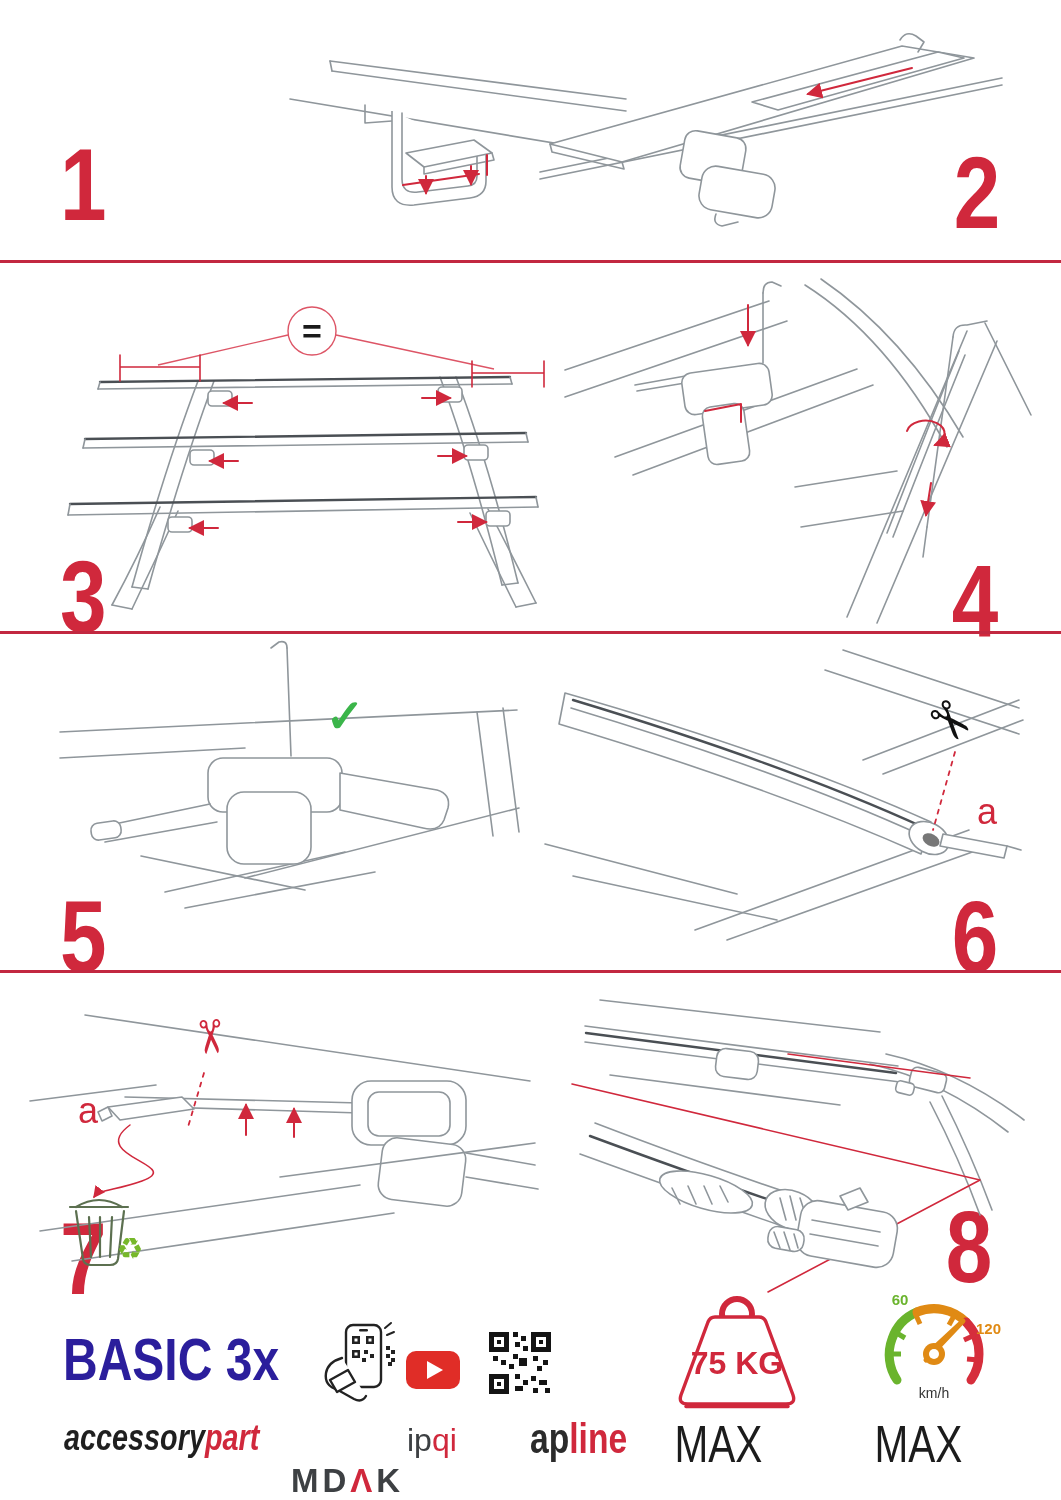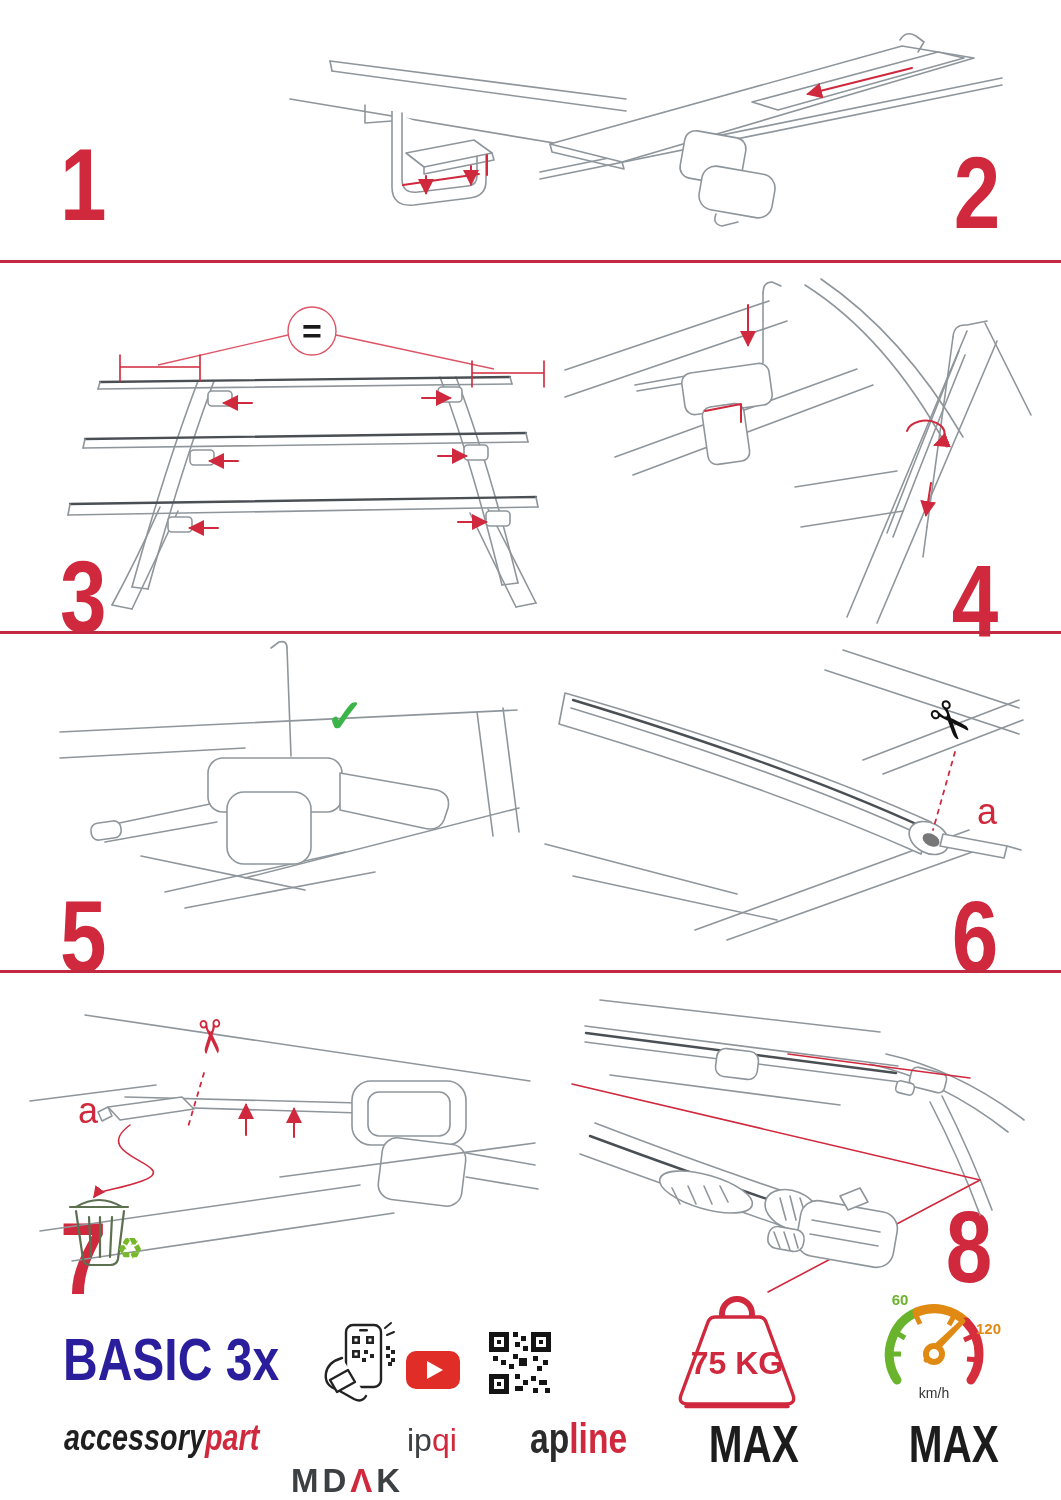--- a/index.html
+++ b/index.html
@@ -25,21 +25,21 @@
   .footer-brand{position:absolute;left:63px;top:1330px;color:#2b1e9c;font-size:60px;font-weight:700;
         line-height:1;}
   .cond{display:inline-block;transform:scaleX(.80);transform-origin:0 50%;white-space:nowrap;}
   .condc{display:inline-block;transform:scaleX(.78);transform-origin:50% 50%;white-space:nowrap;}
   .footer-sub{position:absolute;left:64px;top:1420px;font-size:36px;font-weight:700;color:#1f1f1f;line-height:1;font-style:italic;}
   .accent-red{color:#d0283c;}
   .logo-mdak{position:absolute;left:291px;top:1424px;font-size:33px;font-weight:600;color:#3d4043;
         letter-spacing:4px;line-height:1;margin-top:40px;}
   .logo-ipqi{position:absolute;left:407px;top:1424px;font-size:32px;font-weight:400;color:#3d4043;line-height:1;}
   .logo-apline{position:absolute;left:486px;top:1418px;font-size:42px;font-weight:700;color:#2b2b2b;line-height:1;margin-left:44px;}
-  .max-label{position:absolute;font-size:52px;font-weight:700;color:#1c1c1c;line-height:1;text-align:right;}
+  .max-label{position:absolute;font-size:52px;font-weight:400;color:#1c1c1c;line-height:1;text-align:left;}
   .gauge-txt{font-family:"Liberation Sans",sans-serif;font-weight:bold;}
 </style>
 </head>
 <body>
 
 <div class="page">
 
   <span class="step-number" style="left:60px;top:134px;">1</span>
 
   <svg style="left:140px;top:35px;" width="500" height="215" viewBox="0 0 500 215">

